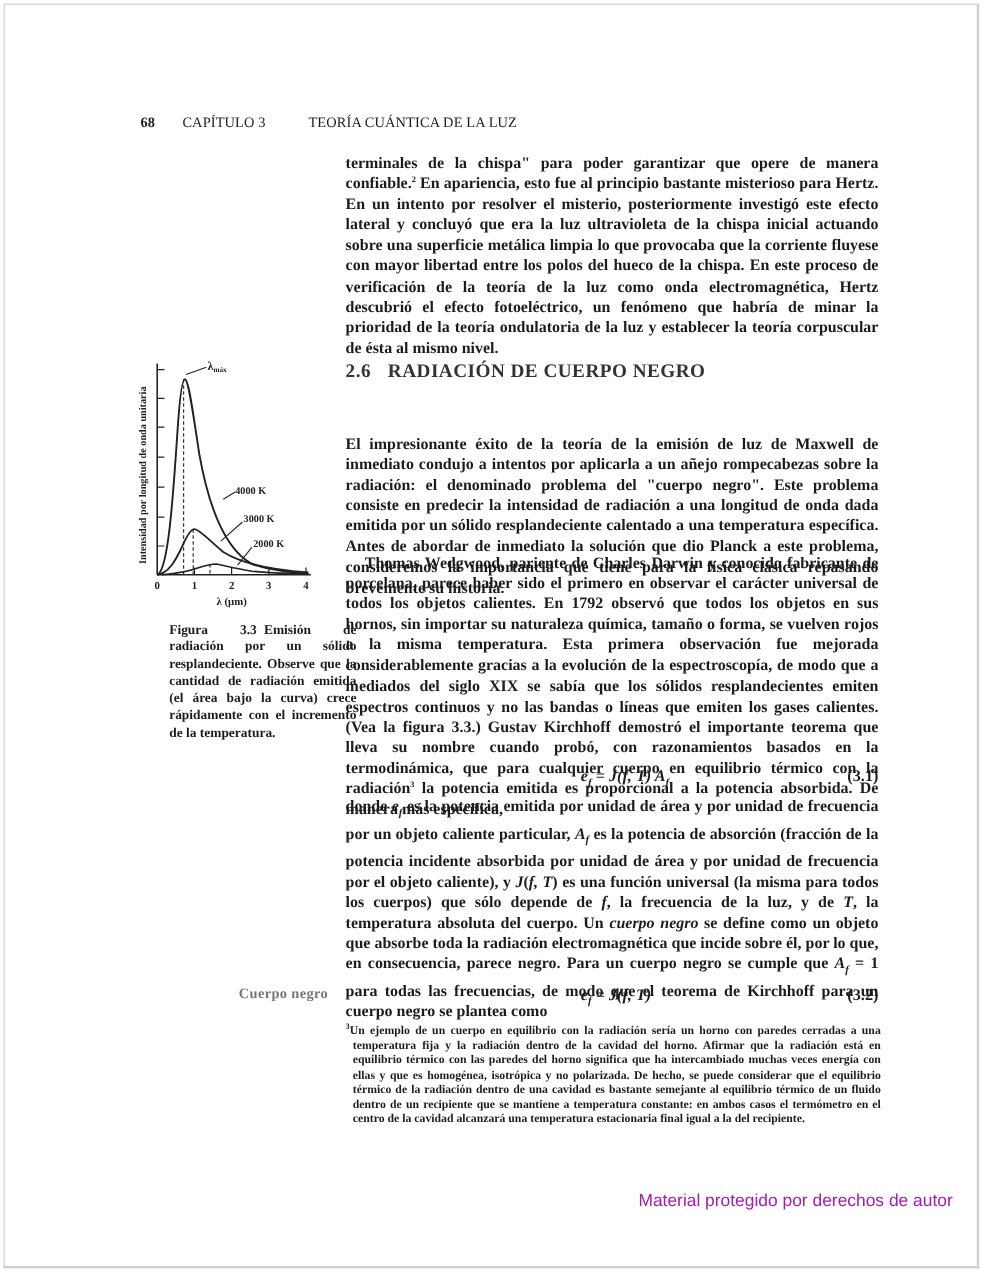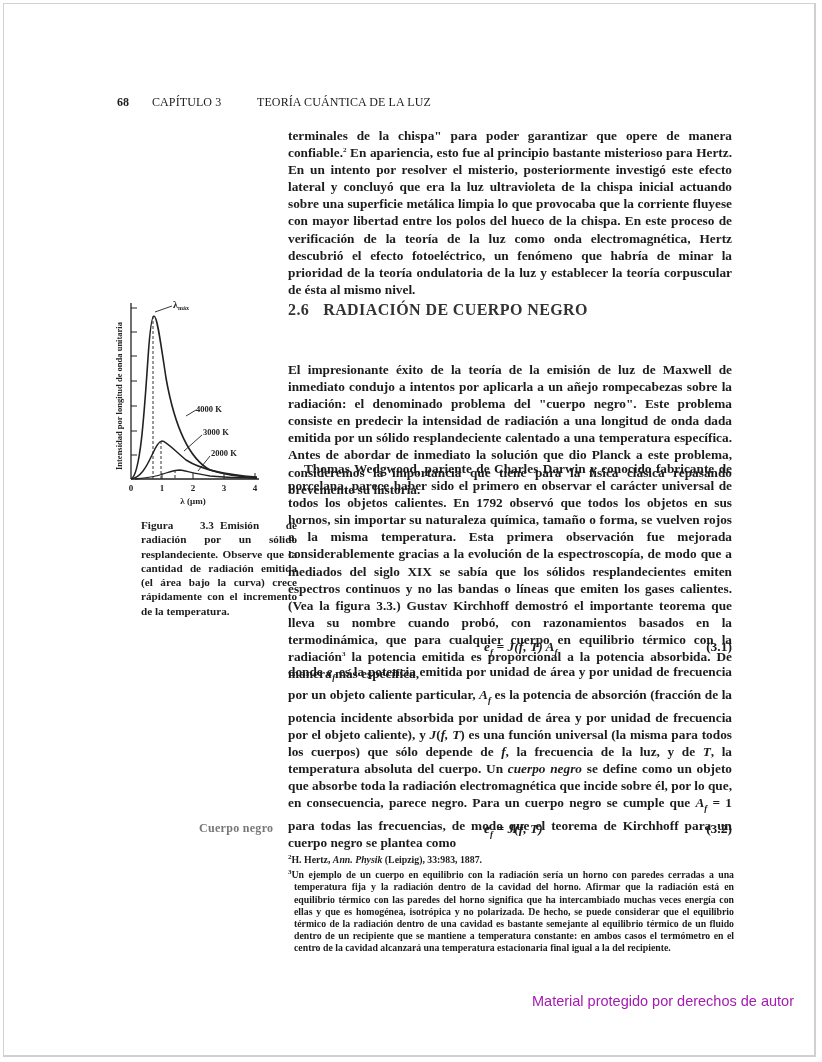--- a/index.html
+++ b/index.html
@@ -134,17 +134,16 @@
     </g>
     <text class="axis-text" font-size="9" x="83" y="206" text-anchor="middle">λ (μm)</text>
   </svg>
 </div>
 
 <div class="caption">
   <span class="fig-label">Figura 3.3</span><span>Emisión de radiación por un sólido resplandeciente. Observe que la cantidad de radiación emitida (el área bajo la curva) crece rápidamente con el incremento de la temperatura.</span>
 </div>
 
 <div class="footnotes">
-  <p><sup>2</sup><span>H. Hertz, </span><i>Ann. Physik</i><span> (Leipzig), 33:983, 1887.</span></p>
   <p class="fn-body"><sup>3</sup><span>Un ejemplo de un cuerpo en equilibrio con la radiación sería un horno con paredes cerradas a una temperatura fija y la radiación dentro de la cavidad del horno. Afirmar que la radiación está en equilibrio térmico con las paredes del horno significa que ha intercambiado muchas veces energía con ellas y que es homogénea, isotrópica y no polarizada. De hecho, se puede considerar que el equilibrio térmico de la radiación dentro de una cavidad es bastante semejante al equilibrio térmico de un fluido dentro de un recipiente que se mantiene a temperatura constante: en ambos casos el termómetro en el centro de la cavidad alcanzará una temperatura estacionaria final igual a la del recipiente.</span></p>
 </div>
 
 <div class="watermark">Material protegido por derechos de autor</div>
 
 </body></html>

